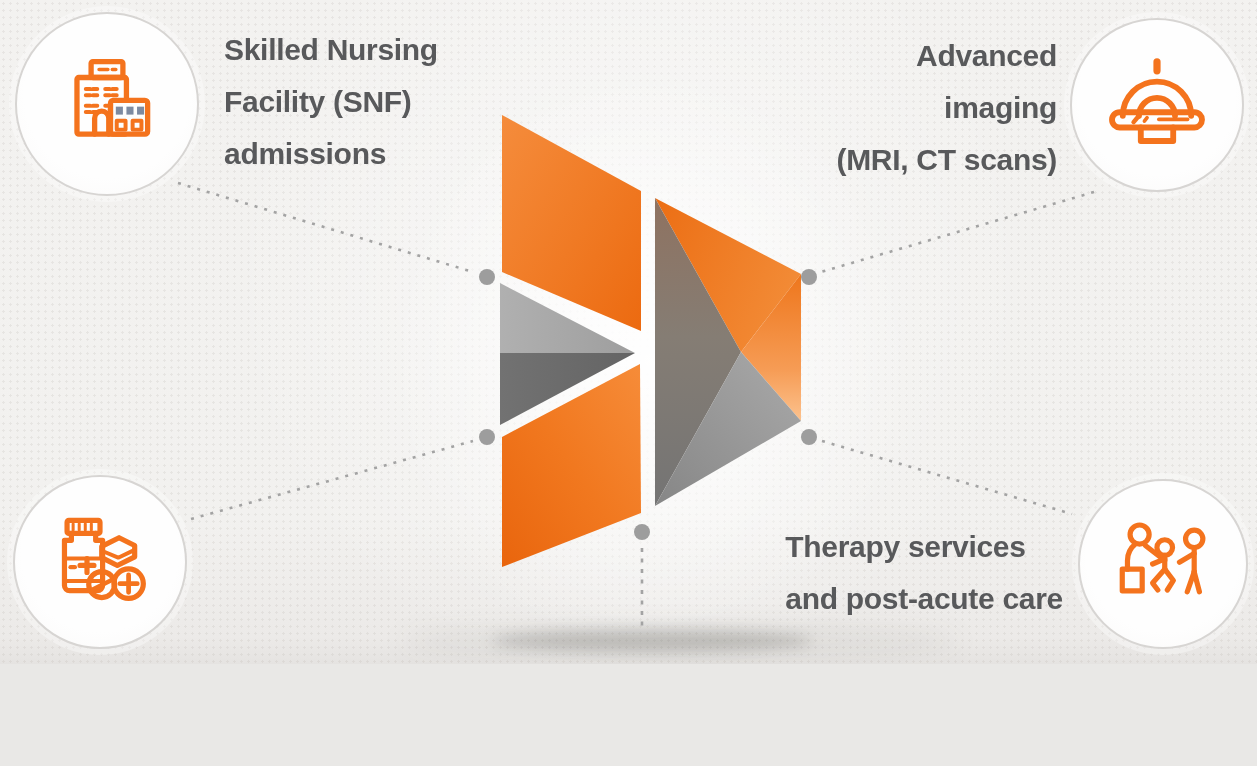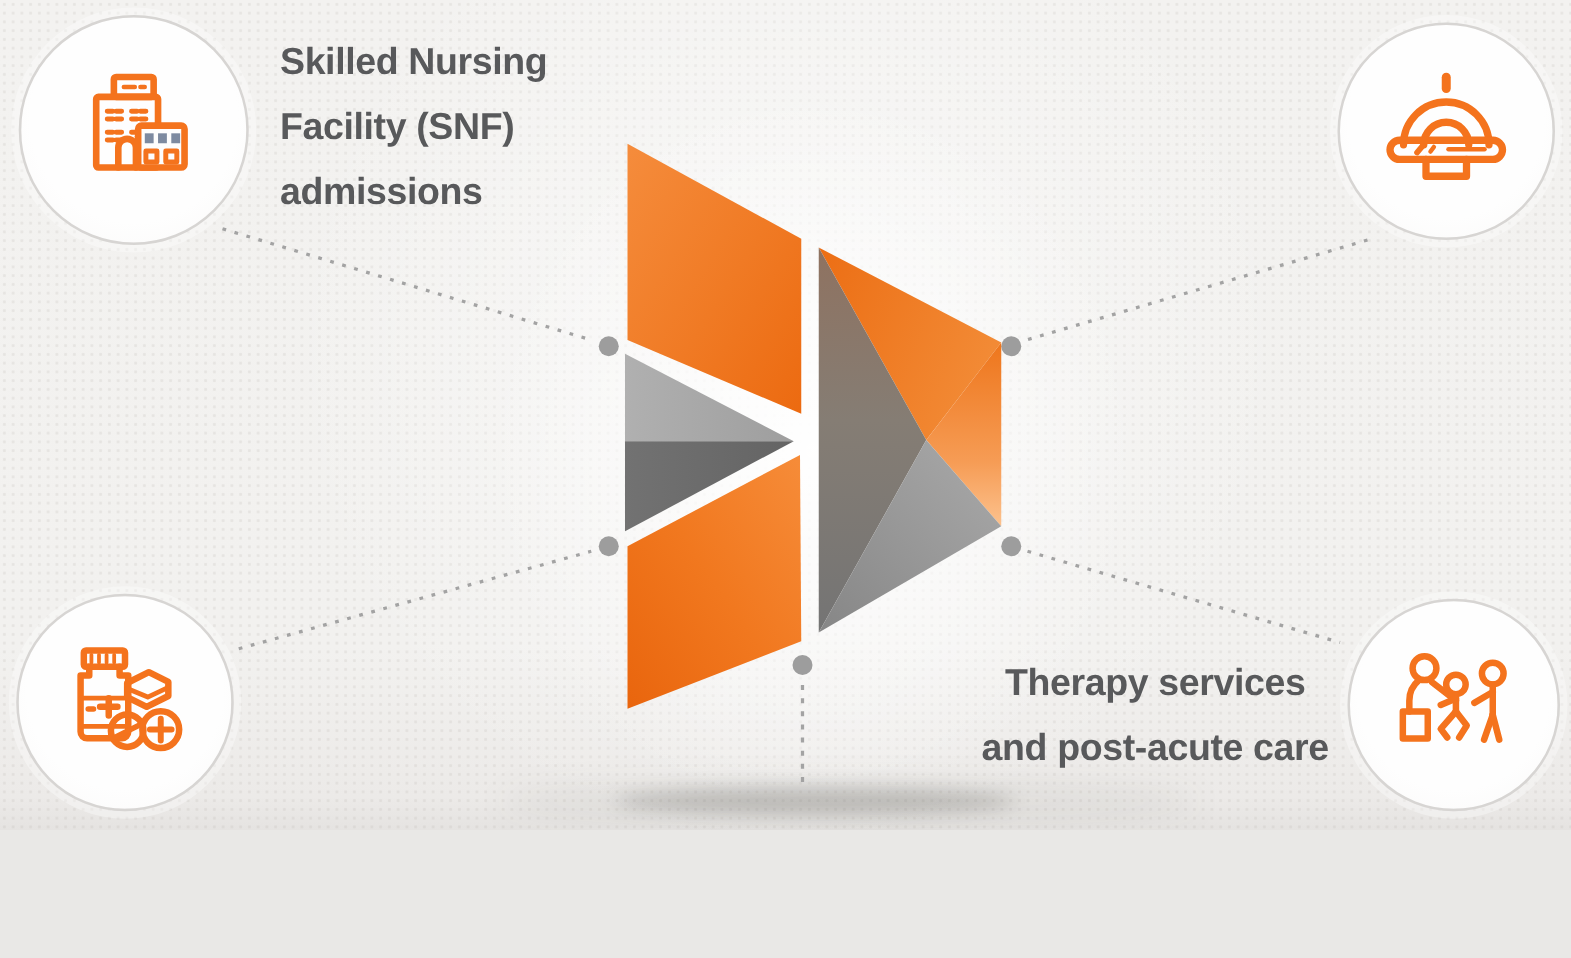--- a/index.html
+++ b/index.html
@@ -40,21 +40,21 @@
   .label{
     position:absolute;
     color:#58595b;
     font-size:30px;
     font-weight:600;
     letter-spacing:-.3px;
     line-height:52px;
     white-space:pre-line;
   }
   .label.align-right{text-align:right;}
-  .label.align-center{text-align:center;}
+  .label.align-center{}
 </style>
 </head>
 <body>
 
 <div id="canvas">
 
   <div class="glow"></div>
   <div class="logo-shadow wide"></div>
   <div class="logo-shadow"></div>
 
@@ -160,20 +160,23 @@
       <path d="M60 12v10" stroke-width="8"></path>
       <path d="M22 72a38 38 0 0 1 76 0"></path>
       <path d="M40 72a20 20 0 0 1 40 0"></path>
       <rect x="10" y="68" width="100" height="17" rx="8.5"></rect>
       <path d="M62 76h32" stroke-width="4"></path>
       <path d="M34 79l5 -6" stroke-width="5"></path>
       <path d="M46 78l3 -4" stroke-width="4"></path>
       <path d="M42 85v15h36V85"></path>
     </svg>
   </div>
+  <div class="label align-right" style="right:200px;top:30px;">Advanced
+imaging
+(MRI, CT scans)</div>
 
   <div class="node-circle" style="left:13px;top:475px;width:170px;height:170px;">
     <svg width="110" height="104" viewBox="0 0 120 120" fill="none" stroke="#f4731d" stroke-width="6" stroke-linecap="round" stroke-linejoin="round">
       <rect x="22" y="12" width="38" height="15" rx="2"></rect>
       <path d="M29 16v7 M36 16v7 M43 16v7 M50 16v7" stroke-width="3.5"></path>
       <path d="M27 27v8h-8v52a6 6 0 0 0 6 6h32a6 6 0 0 0 6-6V35h-8v-8"></path>
       <path d="M19 56h44 M19 82h44" stroke-width="4.5"></path>
       <path d="M37 64h16 M45 56v16" stroke-width="6"></path>
       <path d="M26 66h5" stroke-width="5"></path>
       <path d="M62 42l20 -10 18 9v13l-20 10 -18 -9z"></path>

